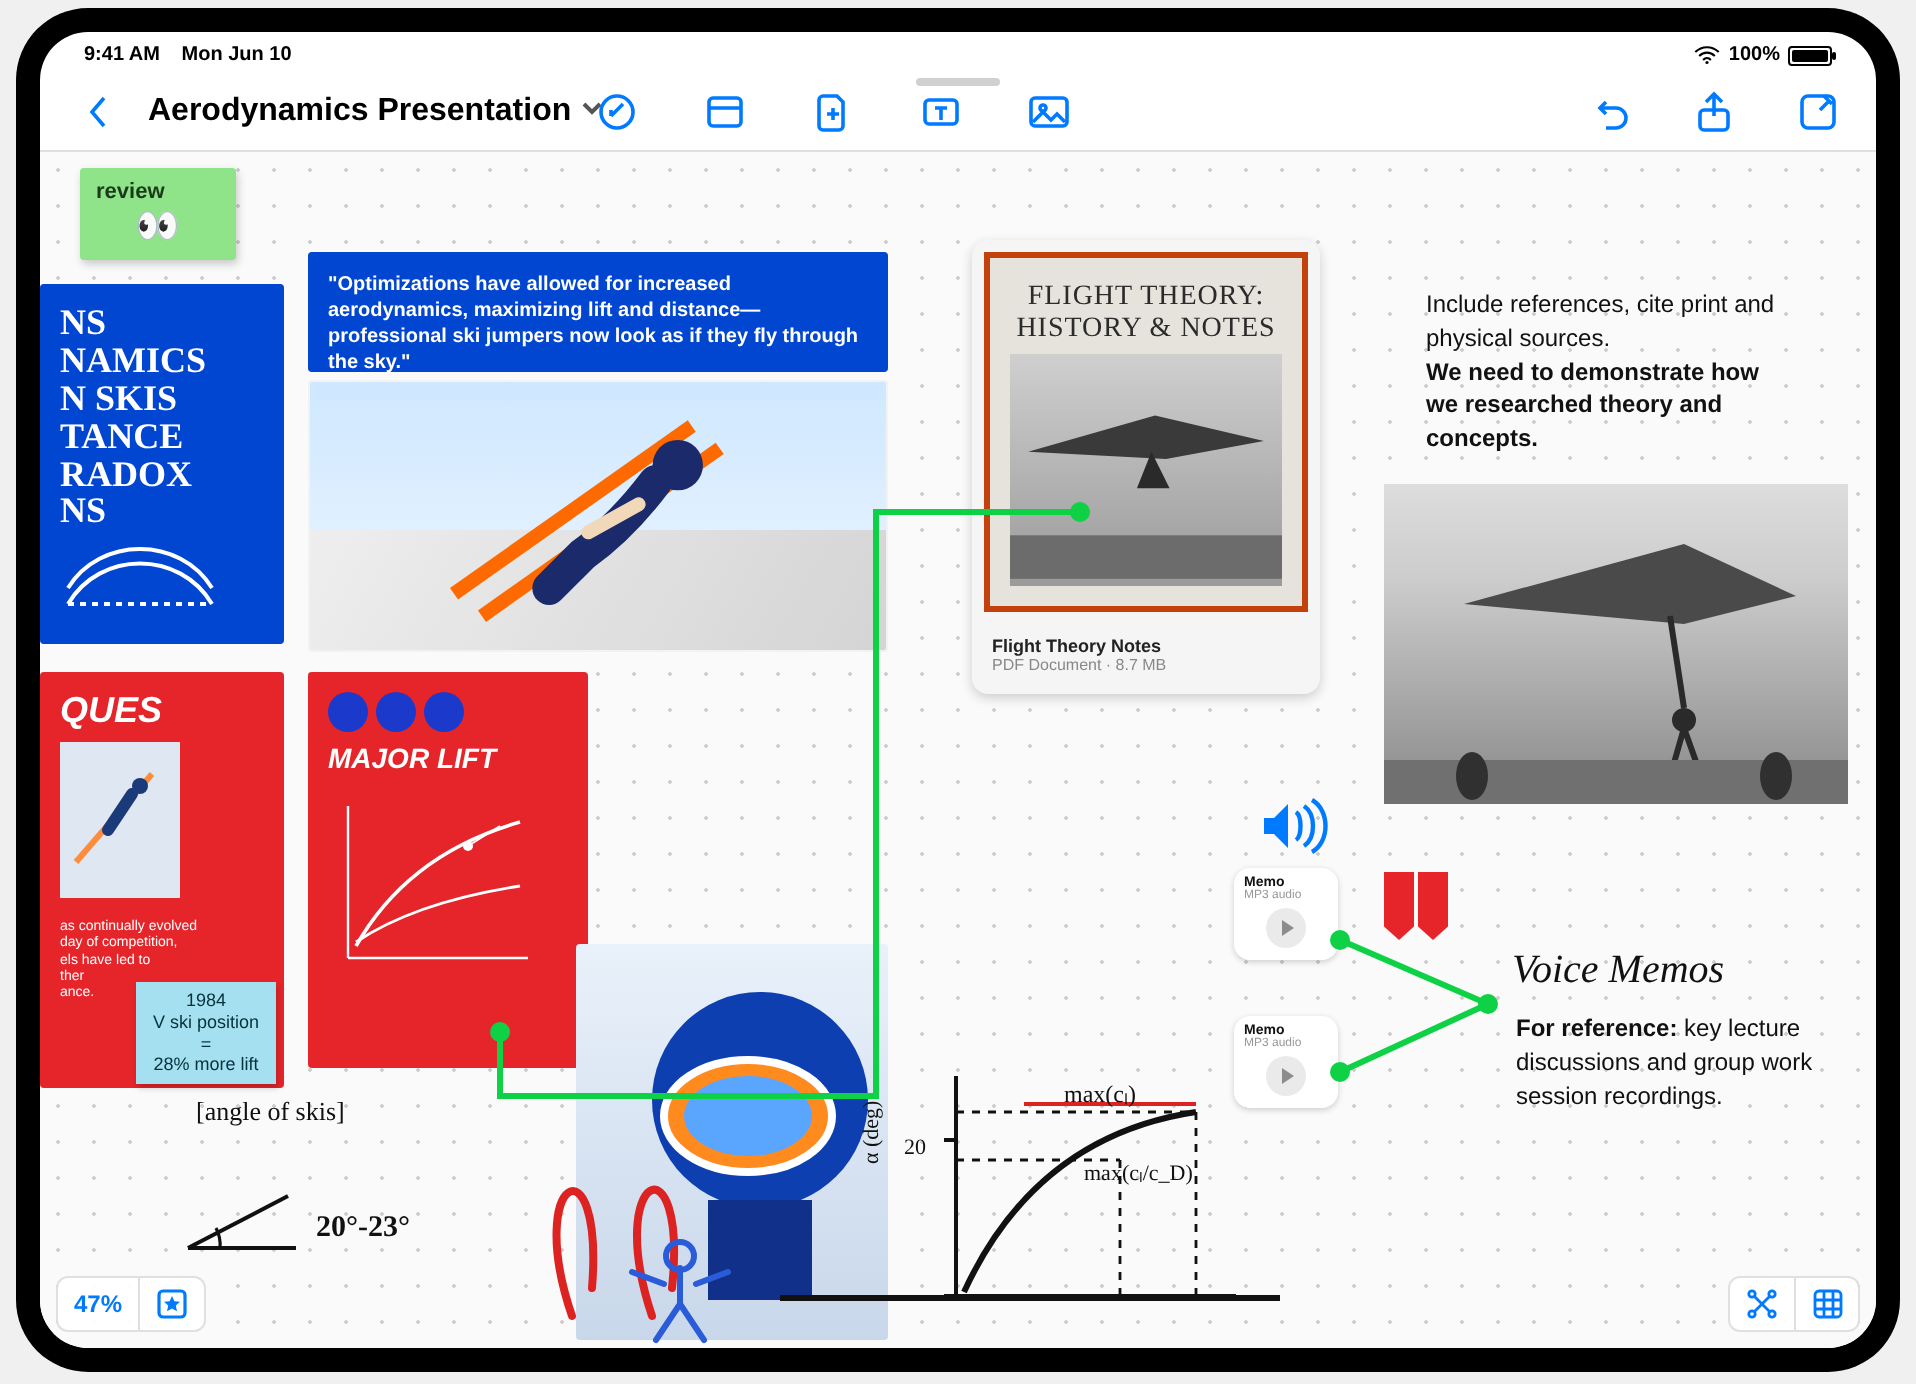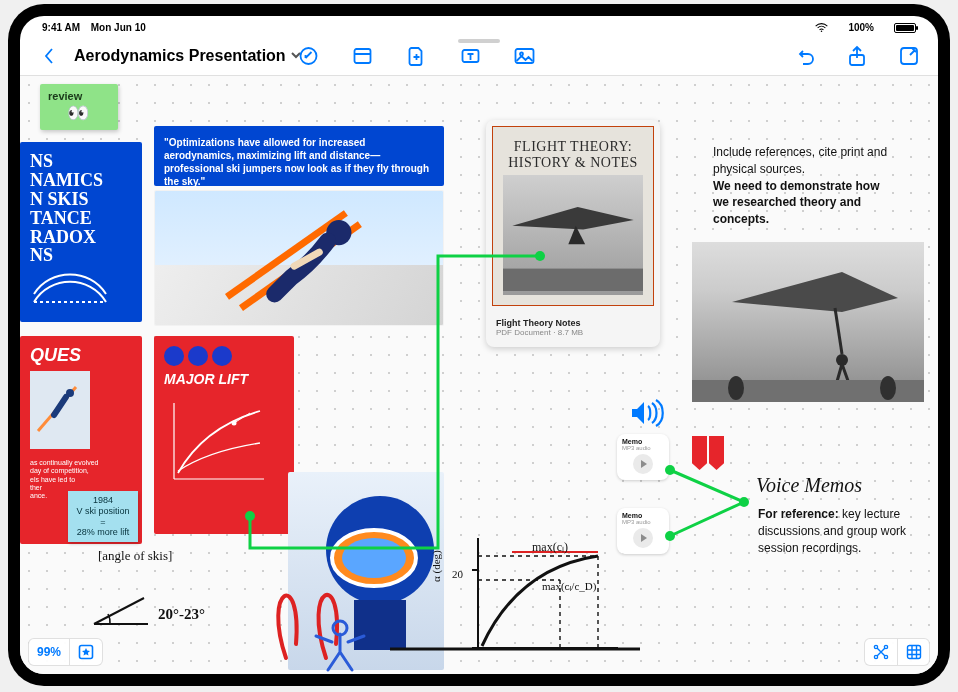--- a/index.html
+++ b/index.html
@@ -32,21 +32,21 @@
     height: 20px;
     display: flex;
     justify-content: space-between;
     align-items: center;
     font-size: 10px;
     font-weight: 600;
     padding: 3px 22px 0;
     color: #000;
   }
   .status-left span { margin-right: 8px; }
-  .status-right { display: flex; align-items: center; gap: 20px; }
+  .status-right { display: flex; align-items: center; gap: 4px; }
   .wifi { width: 13px; height: 10px; }
   .battery-shell { width: 22px; height: 10px; border: 1px solid #000; border-radius: 2px; position: relative; }
   .battery-shell::after { content:""; position:absolute; right:-3px; top:2px; width:2px; height:4px; background:#000; border-radius:1px;}
   .battery-fill { background:#000; height: 6px; margin: 1px; border-radius: 1px; }
   
   .toolbar {
     height: 40px;
     border-bottom: 1px solid rgba(0,0,0,0.12);
     display: flex;
     align-items: center;
@@ -133,21 +133,21 @@
   .pdf-card {
     background: #f5f5f5;
     border-radius: 8px;
     box-shadow: 0 2px 6px rgba(0,0,0,0.18);
     overflow: hidden;
   }
   .pdf-cover {
     background: #e6e3dc;
     height: 180px;
     margin: 6px;
-    border: 1px solid #c2410c;
+    border: 3px solid #c2410c;
     position: relative;
   }
   .pdf-cover .ftitle {
     font-family: "Times New Roman", serif;
     font-size: 14px;
     letter-spacing: 0.5px;
     text-align: center;
     padding-top: 12px;
     color: #2b2b2b;
   }
@@ -512,21 +512,21 @@
       </svg>
       <div class="obj hand" style="left:432px; top:492px; font-size:11px;">20</div>
       <div class="obj hand" style="left:410px; top:506px; font-size:11px; transform:rotate(-90deg); transform-origin:left top;">α (deg)</div>
       <div class="obj hand" style="left:512px; top:462px; font-size:12px;">max(cₗ)</div>
       <div class="obj hand" style="left:522px; top:502px; font-size:11px;">max(cₗ/c_D)</div>
       <svg class="obj" style="left:370px; top:570px" width="250" height="6">
           <path d="M0 3 H250" stroke="#111" stroke-width="3"></path>
         </svg>
 
       <div class="zoom">
-        <div>99%</div>
+        <div>47%</div>
         <div class="div">
           <svg width="16" height="16" viewBox="0 0 16 16">
               <rect x="1.5" y="1.5" width="13" height="13" rx="2" stroke="#007aff" stroke-width="1.6" fill="none"></rect>
               <path d="M8 4l1.2 2.6 2.8.3-2.1 1.9.6 2.8L8 10.2 5.5 11.6l.6-2.8L4 6.9l2.8-.3z" fill="#007aff"></path>
             </svg>
         </div>
       </div>
 
       <div class="corner">
         <div>

